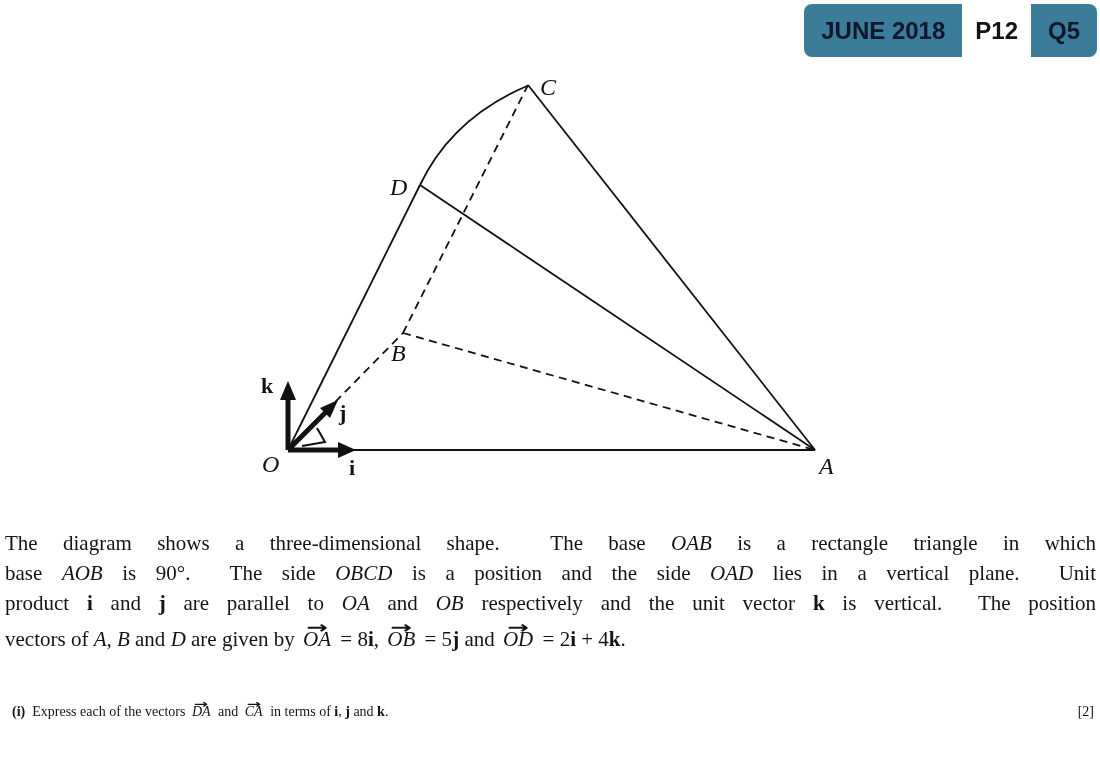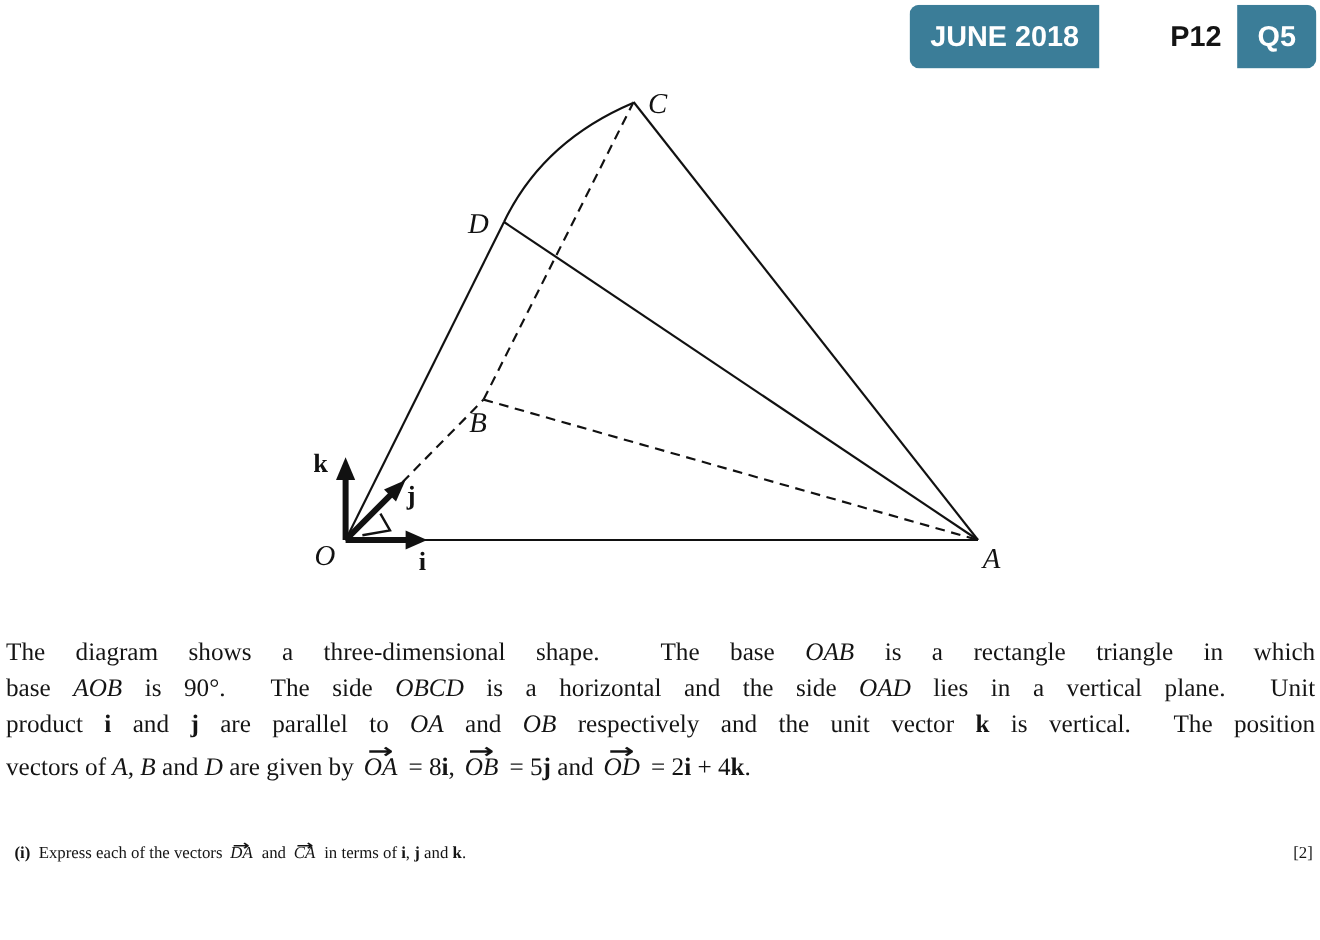--- a/index.html
+++ b/index.html
@@ -10,22 +10,22 @@
     background:var(--paper); overflow:hidden;
     font-family:"Liberation Serif", serif; color:var(--ink);
   }
   
   .badge {
     position:absolute; top:4px; right:3px; height:53px;
     display:flex; align-items:stretch; border-radius:8px; overflow:hidden;
     font-family:"Liberation Sans", sans-serif; font-weight:bold; font-size:24px;
   }
   .badge-seg { display:flex; align-items:center; justify-content:center;
-    background:var(--teal); color:#ffffff; padding:17px 17px; }
-  .badge-seg.white { background:#fff; color:#141414; padding:0 13px;margin-left:46px; }
+    background:var(--teal); color:#0f172a; padding:17px 17px; }
+  .badge-seg.white { background:#fff; color:#141414; padding:0 13px; }
   
   .diagram { position:absolute; left:0; top:0; width:1100px; height:515px; }
   .diagram svg { position:absolute; left:0; top:0; }
   .vlabel { position:absolute; font-style:italic; font-size:24px; color:#111; line-height:1; }
   .alabel { position:absolute; font-weight:bold; font-size:22px; color:#111; line-height:1; }
   
   .ptext {
     position:absolute; left:5px; top:528px; width:1091px;
     font-size:21px; line-height:30px; color:var(--ink);
   }
@@ -97,21 +97,21 @@
     <div class="vlabel" style="left:540px; top:75px;">C</div>
     <div class="vlabel" style="left:390px; top:175px;">D</div>
 
     <div class="alabel" style="left:261px; top:375px;">k</div>
     <div class="alabel" style="left:339px; top:402px;">j</div>
     <div class="alabel" style="left:349px; top:457px;">i</div>
   </div>
 
   <div class="ptext">
     <div class="jline"><span>The diagram shows a three-dimensional shape. &nbsp;The base </span><span class="it">OAB</span><span> is a rectangle triangle in which</span></div>
-    <div class="jline"><span>base </span><span class="it">AOB</span><span> is 90°. &nbsp;The side </span><span class="it">OBCD</span><span> is a horizontal and the side </span><span class="it">OAD</span><span> lies in a vertical plane. &nbsp;Unit</span></div>
+    <div class="jline"><span>base </span><span class="it">AOB</span><span> is 90°. &nbsp;The side </span><span class="it">OBCD</span><span> is a position and the side </span><span class="it">OAD</span><span> lies in a vertical plane. &nbsp;Unit</span></div>
     <div class="jline"><span>product </span><span class="bd">i</span><span> and </span><span class="bd">j</span><span> are parallel to </span><span class="it">OA</span><span> and </span><span class="it">OB</span><span> respectively and the unit vector </span><span class="bd">k</span><span> is vertical. &nbsp;The position</span></div>
     <div class="lastline"><span>vectors of </span><span class="it">A</span><span>, </span><span class="it">B</span><span> and </span><span class="it">D</span><span> are given by </span><span class="vec">OA</span><span> = 8</span><span class="bd">i</span><span>, </span><span class="vec">OB</span><span> = 5</span><span class="bd">j</span><span> and </span><span class="vec">OD</span><span> = 2</span><span class="bd">i</span><span> + 4</span><span class="bd">k</span><span>.</span></div>
   </div>
 
   <div class="part part-i">
     <span class="pnum">(i)</span><span><span>&nbsp; Express each of the vectors </span><span class="vec">DA</span><span> and </span><span class="vec">CA</span><span> in terms of </span><span class="bd">i</span><span>, </span><span class="bd">j</span><span> and </span><span class="bd">k</span><span>.</span></span>
     <span class="mark">[2]</span>
   </div>
 
 

